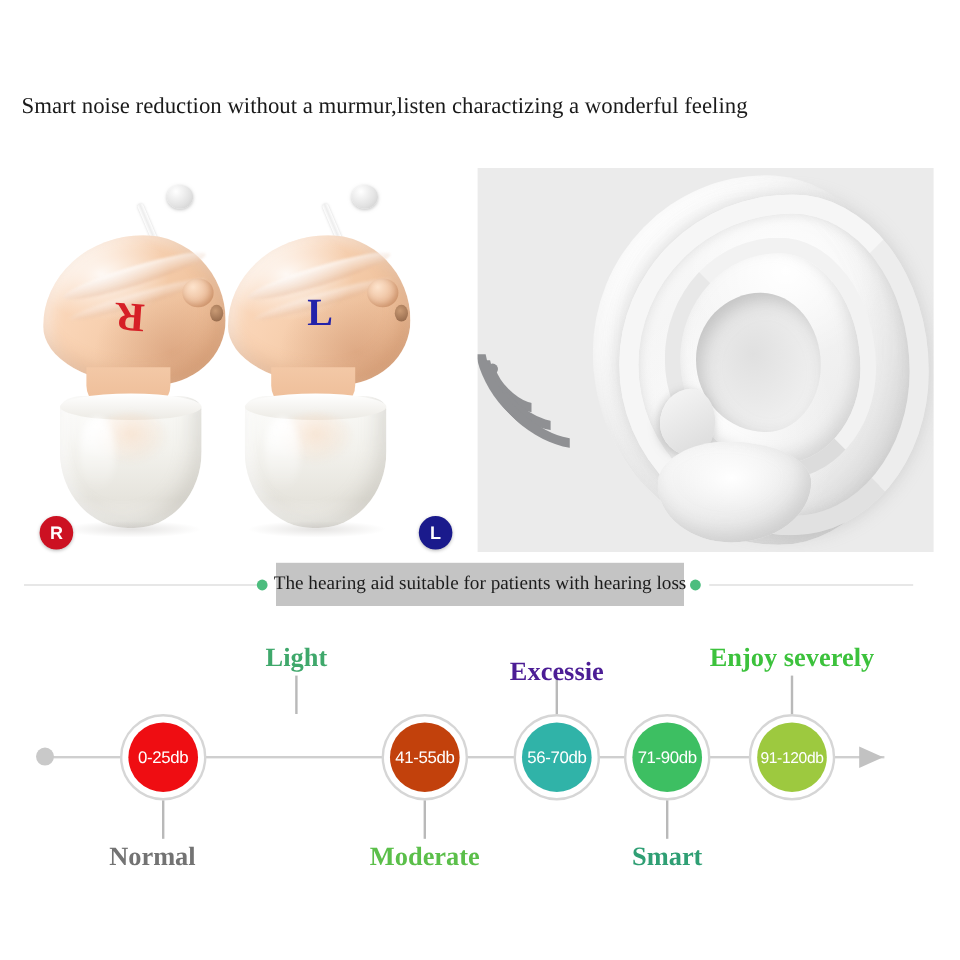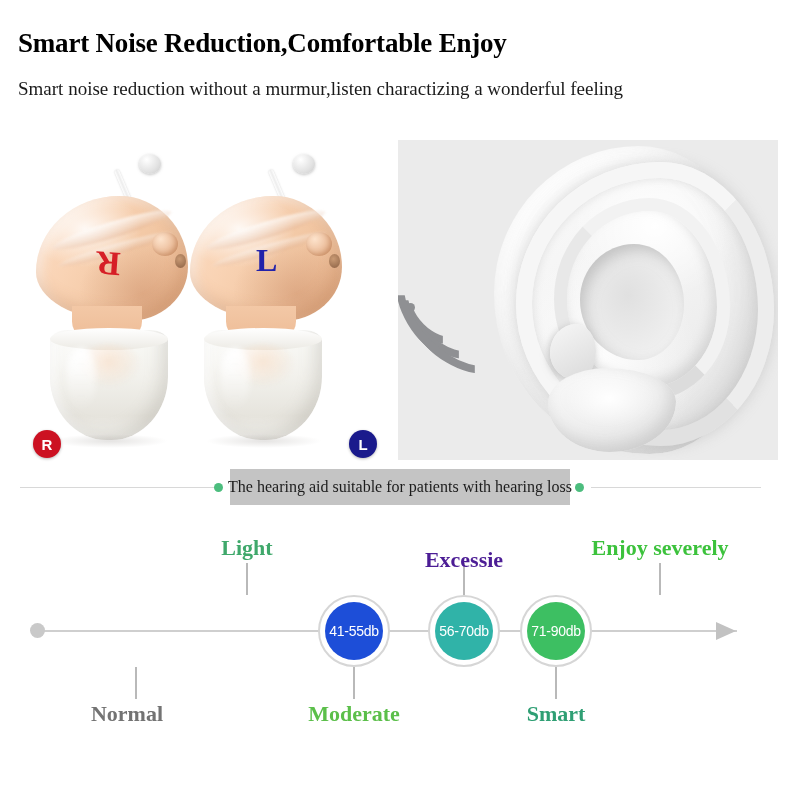--- a/index.html
+++ b/index.html
@@ -204,21 +204,20 @@
   .nlabel{
     position:absolute;font-size:22px;font-weight:bold;
     white-space:nowrap;text-align:center;
   }
 </style>
 </head>
 <body>
 
 <div class="page">
 
-  <div class="headline">Smart Noise Reduction,Comfortable Enjoy</div>
   <div class="subline">Smart noise reduction without a murmur,listen charactizing a wonderful feeling</div>
 
   <div class="product-area">
 
     <div class="aid" style="left:36px;top:18px;width:160px;height:300px;">
       <div class="ball"></div>
       <div class="stem"></div>
       <div class="body"></div>
       <div class="seam"></div>
       <div class="seam2"></div>
@@ -277,41 +276,47 @@
   <div class="banner"></div>
   <div class="banner-text">The hearing aid suitable for patients with hearing loss</div>
   <div class="div-dot" style="left:575px;"></div>
   <div class="div-line" style="left:591px;width:170px;"></div>
 
   <div class="scale">
     <div class="track"></div>
     <div class="track-dot"></div>
     <div class="arrow-head"></div>
 
+    <div class="node" style="left:100px;top:90px;">
+      <div class="disc" style="background:#ef0d12;">0-25db</div>
+    </div>
     <div class="leader" style="left:135px;top:162px;height:32px;"></div>
     <div class="nlabel" style="left:51px;top:196px;width:152px;color:#737373;">Normal</div>
 
     <div class="leader" style="left:246px;top:58px;height:32px;"></div>
     <div class="nlabel" style="left:171px;top:30px;width:152px;color:#3fa86b;">Light</div>
 
     <div class="node" style="left:318px;top:90px;">
-      <div class="disc" style="background:#1d4ed8;">41-55db</div>
+      <div class="disc" style="background:#c2410c;">41-55db</div>
     </div>
     <div class="leader" style="left:353px;top:162px;height:32px;"></div>
     <div class="nlabel" style="left:278px;top:196px;width:152px;color:#5bbf4a;">Moderate</div>
 
     <div class="node" style="left:428px;top:90px;">
       <div class="disc" style="background:#30b3a8;">56-70db</div>
     </div>
     <div class="leader" style="left:463px;top:58px;height:32px;"></div>
     <div class="nlabel" style="left:388px;top:42px;width:152px;color:#4c1d95;">Excessie</div>
 
     <div class="node" style="left:520px;top:90px;">
       <div class="disc" style="background:#3dbf62;">71-90db</div>
     </div>
     <div class="leader" style="left:555px;top:162px;height:32px;"></div>
     <div class="nlabel" style="left:480px;top:196px;width:152px;color:#2f9f74;">Smart</div>
 
+    <div class="node" style="left:624px;top:90px;">
+      <div class="disc" style="background:#9dc93f;font-size:13px;">91-120db</div>
+    </div>
     <div class="leader" style="left:659px;top:58px;height:32px;"></div>
     <div class="nlabel" style="left:584px;top:30px;width:152px;color:#3cc23c;">Enjoy severely</div>
   </div>
 
 </div>
 
 </body></html>

